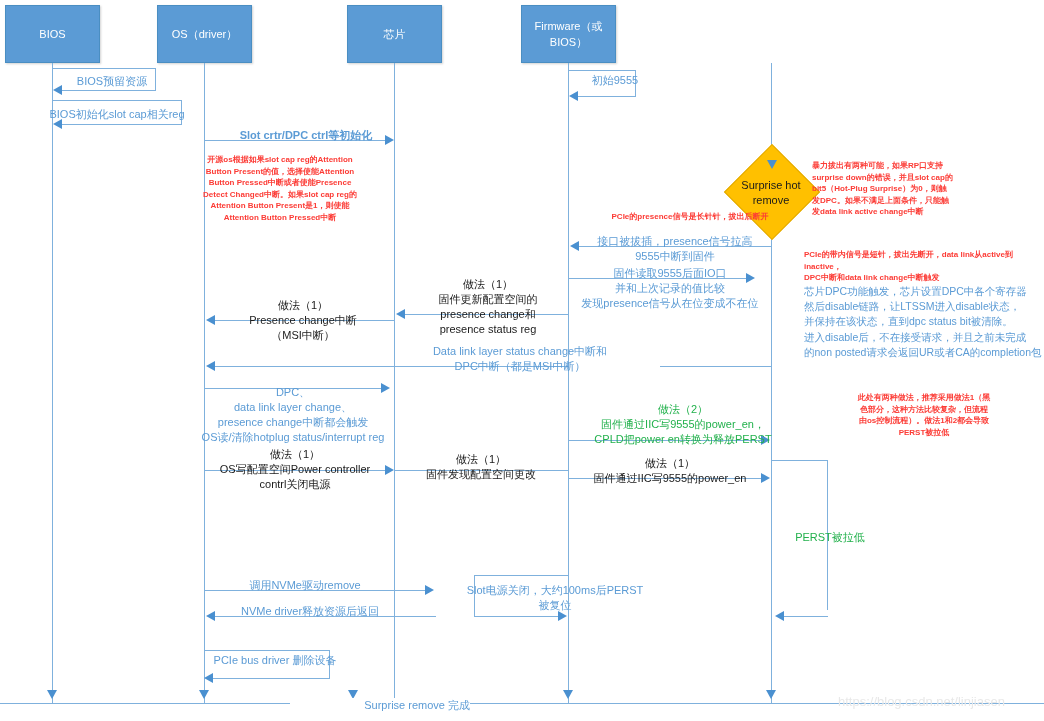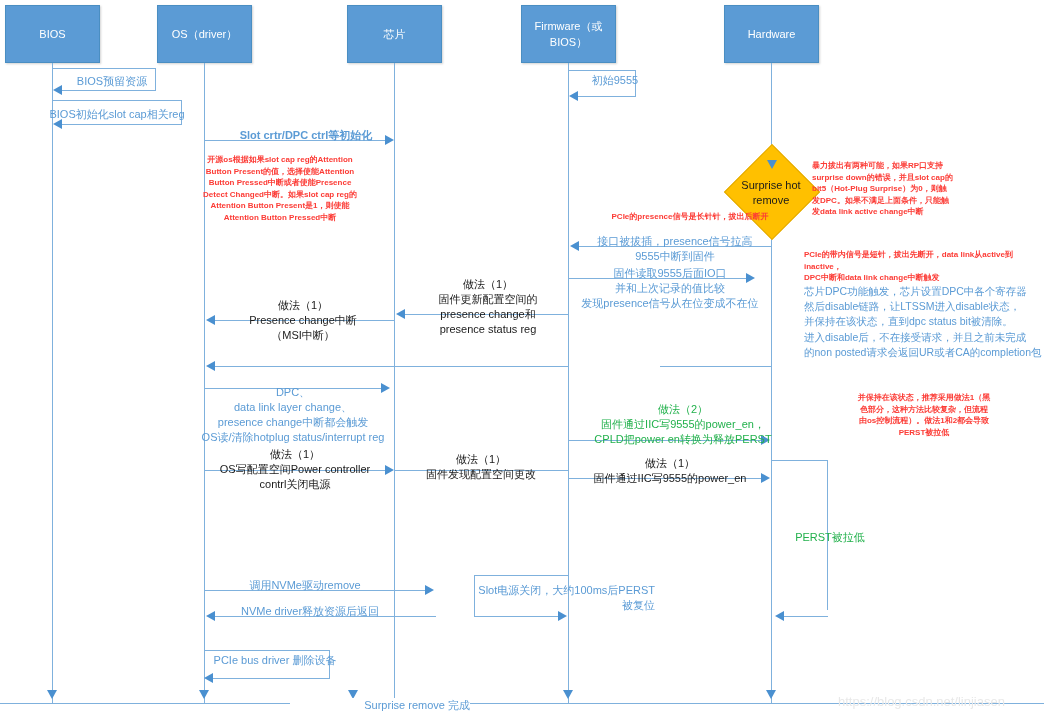--- a/index.html
+++ b/index.html
@@ -108,23 +108,20 @@
   <div class="actor-box" style="left:157px; top:5px; width:95px; height:58px;">
     <span>OS（driver）</span>
   </div>
   <div class="actor-box" style="left:347px; top:5px; width:95px; height:58px;">
     <span>芯片</span>
   </div>
   <div class="actor-box" style="left:521px; top:5px; width:95px; height:58px; white-space:pre-line;">
     <span>Firmware（或
 BIOS）</span>
   </div>
-  <div class="actor-box" style="left:724px; top:5px; width:95px; height:58px;">
-    <span>Hardware</span>
-  </div>
 
   <div class="lifeline" style="left:52px;  top:63px; height:640px;"></div>
   <div class="lifeline" style="left:204px; top:63px; height:640px;"></div>
   <div class="lifeline" style="left:394px; top:63px; height:640px;"></div>
   <div class="lifeline" style="left:568px; top:63px; height:640px;"></div>
   <div class="lifeline" style="left:771px; top:63px; height:105px;"></div>
   <div class="lifeline" style="left:771px; top:215px; height:488px;"></div>
 
   <div class="diamond" style="left:738px; top:158px; width:66px; height:66px;"></div>
   <div class="diamond-label" style="left:726px; top:178px; width:90px;">Surprise hot
@@ -202,20 +199,22 @@
 
   <div class="msg-line" style="left:214px; top:320px; width:180px;"></div>
   <div class="arrow-l" style="left:206px; top:315px;"></div>
   <div class="lbl black" style="left:212px; top:298px; width:182px;">做法（1）
 Presence change中断
 （MSI中断）</div>
 
   <div class="v-seg" style="left:568px; top:356px; height:10px;"></div>
   <div class="msg-line" style="left:214px; top:366px; width:354px;"></div>
   <div class="arrow-l" style="left:206px; top:361px;"></div>
+  <div class="lbl blue" style="left:400px; top:344px; width:240px;">Data link layer status change中断和
+DPC中断（都是MSI中断）</div>
 
   <div class="v-seg" style="left:771px; top:356px; height:10px;"></div>
   <div class="msg-line" style="left:660px; top:366px; width:112px;"></div>
 
   <div class="v-seg" style="left:204px; top:388px; height:14px;"></div>
   <div class="msg-line" style="left:204px; top:388px; width:178px;"></div>
   <div class="arrow-r" style="left:381px; top:383px;"></div>
   <div class="lbl blue" style="left:185px; top:385px; width:216px;">DPC、
 data link layer change、
 presence change中断都会触发
@@ -235,21 +234,21 @@
   <div class="arrow-r" style="left:761px; top:435px;"></div>
   <div class="lbl green" style="left:570px; top:402px; width:226px;">做法（2）
 固件通过IIC写9555的power_en，
 CPLD把power en转换为释放PERST</div>
 
   <div class="msg-line" style="left:568px; top:478px; width:195px;"></div>
   <div class="arrow-r" style="left:761px; top:473px;"></div>
   <div class="lbl black" style="left:570px; top:456px; width:200px;">做法（1）
 固件通过IIC写9555的power_en</div>
 
-  <div class="lbl red" style="left:824px; top:392px; width:200px;">并保持在该状态，推荐采用做法1（黑
+  <div class="lbl red" style="left:824px; top:392px; width:200px;">此处有两种做法，推荐采用做法1（黑
 色部分，这种方法比较复杂，但流程
 由os控制流程）。做法1和2都会导致
 PERST被拉低</div>
 
   <div class="v-seg" style="left:827px; top:460px; height:150px;"></div>
   <div class="msg-line" style="left:771px; top:460px; width:57px;"></div>
   <div class="lbl green" style="left:790px; top:530px; width:80px;">PERST被拉低</div>
   <div class="msg-line" style="left:783px; top:616px; width:45px;"></div>
   <div class="arrow-l" style="left:775px; top:611px;"></div>
 
@@ -262,21 +261,21 @@
   <div class="msg-line" style="left:214px; top:616px; width:222px;"></div>
   <div class="v-seg" style="left:394px; top:610px; height:6px;"></div>
   <div class="arrow-l" style="left:206px; top:611px;"></div>
   <div class="lbl blue" style="left:215px; top:604px; width:190px;">NVMe driver释放资源后返回</div>
 
   <div class="v-seg" style="left:568px; top:575px; height:40px;"></div>
   <div class="msg-line" style="left:474px; top:575px; width:95px;"></div>
   <div class="v-seg" style="left:474px; top:575px; height:41px;"></div>
   <div class="msg-line" style="left:474px; top:616px; width:86px;"></div>
   <div class="arrow-r" style="left:558px; top:611px;"></div>
-  <div class="lbl blue" style="left:455px; top:583px; width:200px;text-align:right;">Slot电源关闭，大约100ms后PERST
+  <div class="lbl blue" style="left:455px; top:583px; width:200px;">Slot电源关闭，大约100ms后PERST
 被复位</div>
 
   <div class="v-seg" style="left:204px; top:650px; height:12px;"></div>
   <div class="msg-line" style="left:204px; top:650px; width:126px;"></div>
   <div class="v-seg" style="left:329px; top:650px; height:28px;"></div>
   <div class="msg-line" style="left:212px; top:678px; width:118px;"></div>
   <div class="arrow-l" style="left:204px; top:673px;"></div>
   <div class="lbl blue" style="left:205px; top:653px; width:140px;">PCIe bus driver 删除设备</div>
 
   <div class="msg-line" style="left:0px;   top:703px; width:690px;"></div>

